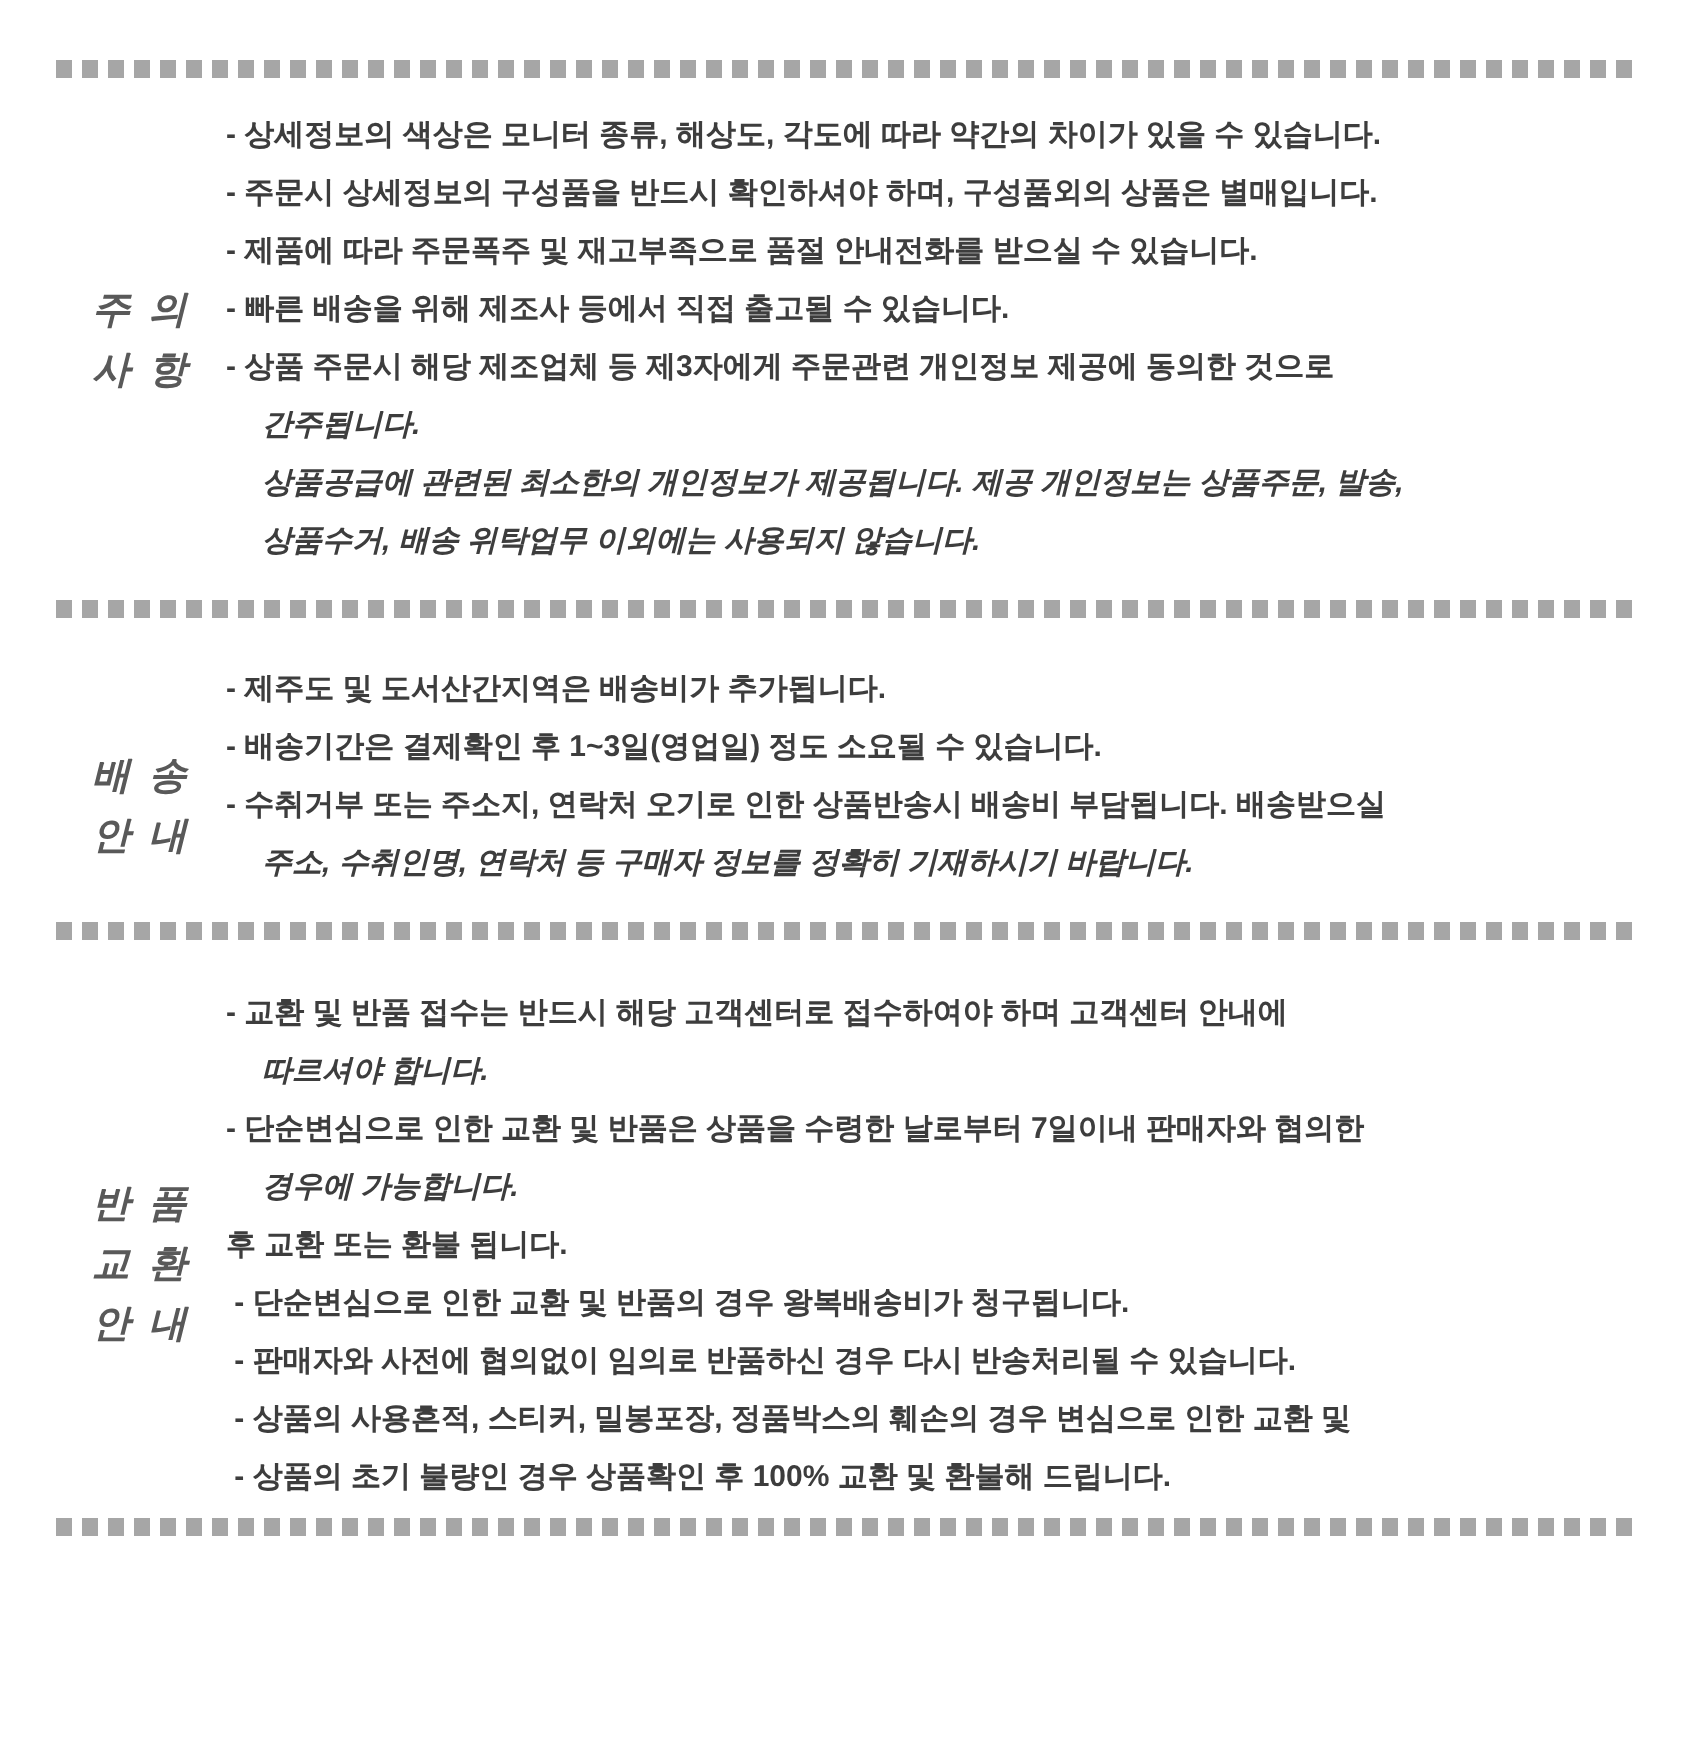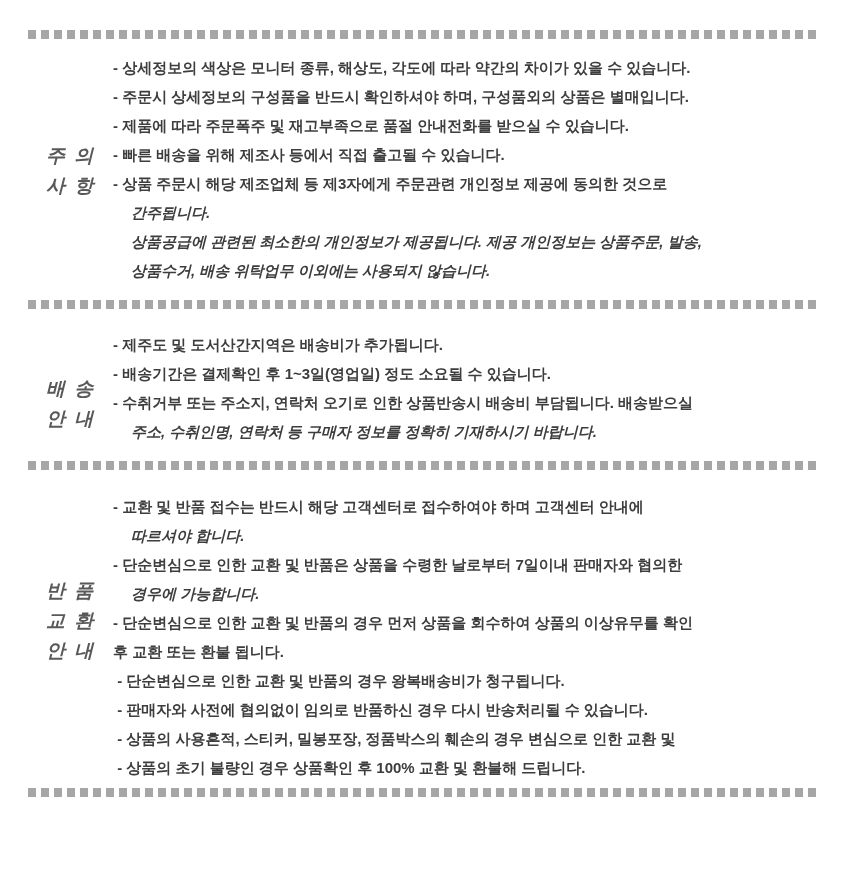--- a/index.html
+++ b/index.html
@@ -52,21 +52,21 @@
     line-height: 29px;
     white-space: pre-wrap;
   }
   .line.cont { padding-left: 18px; font-style: italic; }
   
   .s1 { margin-top: 14px; padding-bottom: 15px; }
   .s1 .label { top: 88px; }
   .s2 { margin-top: 21px; padding-bottom: 15px; }
   .s2 .label { top: 20px; margin-top: 24px; }
   .s3 { margin-top: 22px; padding-bottom: 6px; }
-  .s3 .label { top: 84px; }
+  .s3 .label { top: 96px; }
   .divider.bottom { margin-bottom: 26px; }
 </style>
 </head>
 <body style="background: rgb(255, 255, 255);">
 
 <div class="page">
 
   <div class="divider"></div>
 
   <section class="section s1">
@@ -107,21 +107,20 @@
     <div class="label">
       <span>반 품</span>
       <span>교 환</span>
       <span>안 내</span>
     </div>
     <div class="content">
       <div class="line">- 교환 및 반품 접수는 반드시 해당 고객센터로 접수하여야 하며 고객센터 안내에</div>
       <div class="line cont">따르셔야 합니다.</div>
       <div class="line">- 단순변심으로 인한 교환 및 반품은 상품을 수령한 날로부터 7일이내 판매자와 협의한</div>
       <div class="line cont">경우에 가능합니다.</div>
-      <div class="line">- 단순변심으로 인한 교환 및 반품의 경우 먼저 상품을 회수하여 상품의 이상유무를 확인</div>
       <div class="line">후 교환 또는 환불 됩니다.</div>
       <div class="line"> - 단순변심으로 인한 교환 및 반품의 경우 왕복배송비가 청구됩니다.</div>
       <div class="line"> - 판매자와 사전에 협의없이 임의로 반품하신 경우 다시 반송처리될 수 있습니다.</div>
       <div class="line"> - 상품의 사용흔적, 스티커, 밀봉포장, 정품박스의 훼손의 경우 변심으로 인한 교환 및</div>
       <div class="line"> - 상품의 초기 불량인 경우 상품확인 후 100% 교환 및 환불해 드립니다.</div>
     </div>
   </section>
 
   <div class="divider bottom"></div>
 

